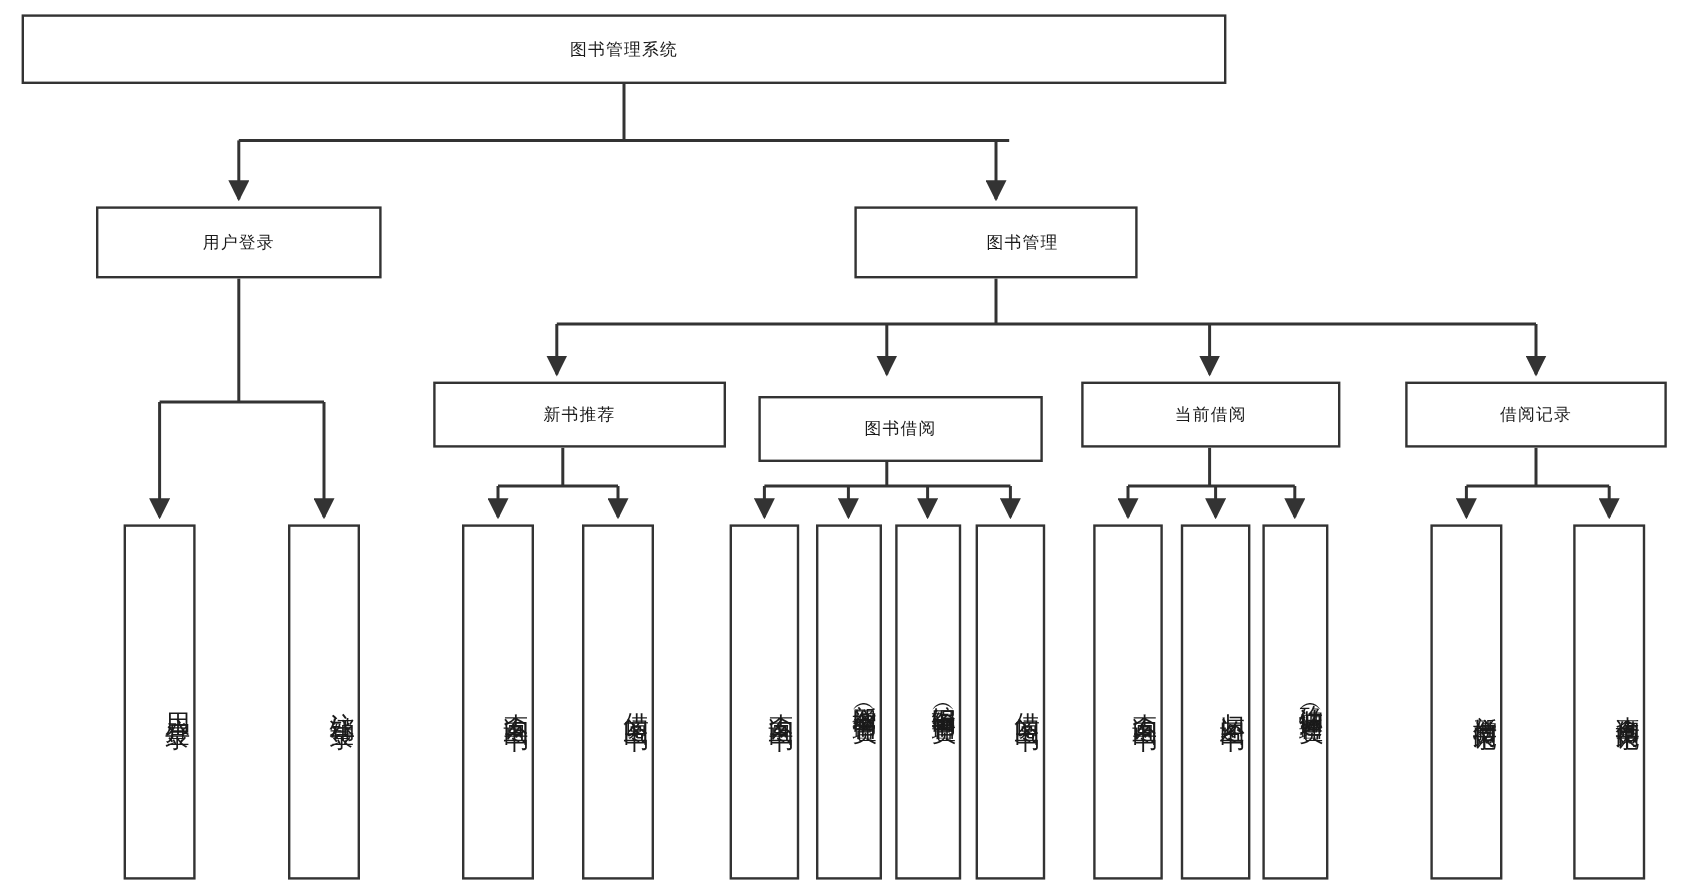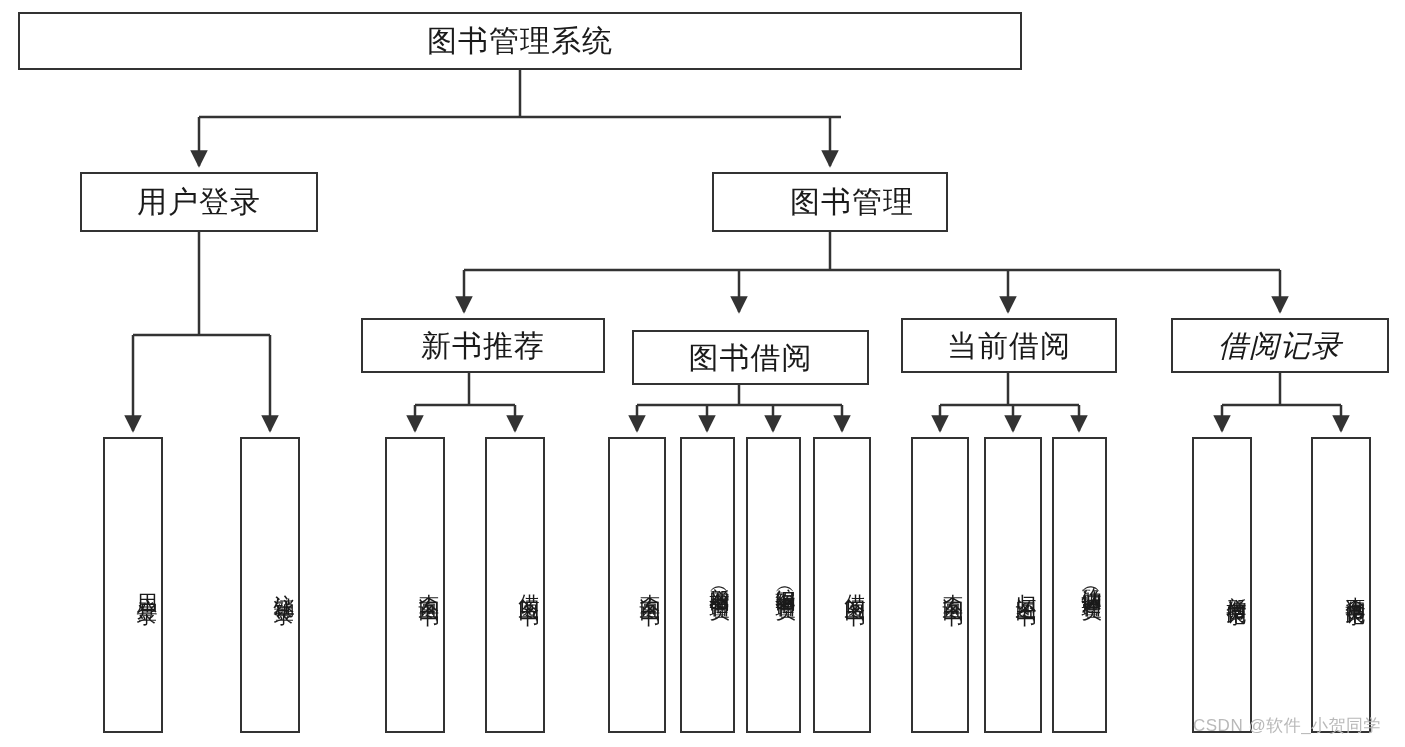--- a/index.html
+++ b/index.html
@@ -30,21 +30,21 @@
     box-sizing: border-box;
     border: 2px solid #333333;
     background: #ffffff;
     display: flex;
     align-items: center;
     justify-content: center;
     color: #1a1a1a;
     z-index: 2;
   }
   .node.horiz {
-    font-size: 30px;
+    font-size: 14px;
     letter-spacing: 1px;
     line-height: 1.2;
   }
   .node.vert {
     writing-mode: vertical-rl;
     text-orientation: upright;
     font-size: 21px;
     line-height: 1.35;
     letter-spacing: 4px;
     padding-top: 14px;
@@ -134,21 +134,21 @@
 
   <div class="node horiz" style="left:361px; top:318px; width:244px; height:55px;">
     <span>新书推荐</span>
   </div>
   <div class="node horiz" style="left:632px; top:330px; width:237px; height:55px;">
     <span>图书借阅</span>
   </div>
   <div class="node horiz" style="left:901px; top:318px; width:216px; height:55px;">
     <span>当前借阅</span>
   </div>
-  <div class="node horiz" style="left:1171px; top:318px; width:218px; height:55px;font-style:italic;">
+  <div class="node horiz" style="left:1171px; top:318px; width:218px; height:55px;">
     <span>借阅记录</span>
   </div>
 
   <div class="node vert" style="left:103px; top:437px; width:60px; height:296px;">
     <span>用户登录</span>
   </div>
   <div class="node vert" style="left:240px; top:437px; width:60px; height:296px;">
     <span>注销登录</span>
   </div>
   <div class="node vert" style="left:385px; top:437px; width:60px; height:296px;">
@@ -178,17 +178,14 @@
   <div class="node vert tight" style="left:1052px; top:437px; width:55px; height:296px; padding-top:6px;">
     <span>确认归还（管理员）</span>
   </div>
   <div class="node vert tight" style="left:1192px; top:437px; width:60px; height:296px; padding-top:18px;">
     <span>新增借阅记录</span>
   </div>
   <div class="node vert tight" style="left:1311px; top:437px; width:60px; height:296px; padding-top:18px;">
     <span>查询借阅记录</span>
   </div>
 
-  <div class="watermark" style="left:1193px; top:714px;">
-    <span>CSDN @软件_小贺同学</span>
-  </div>
 
 </div>
 
 </body></html>

